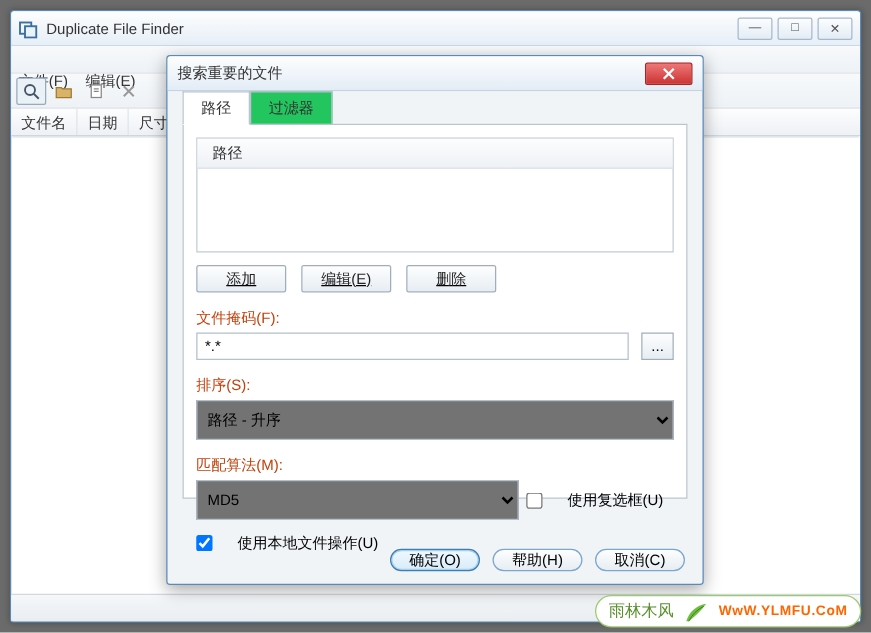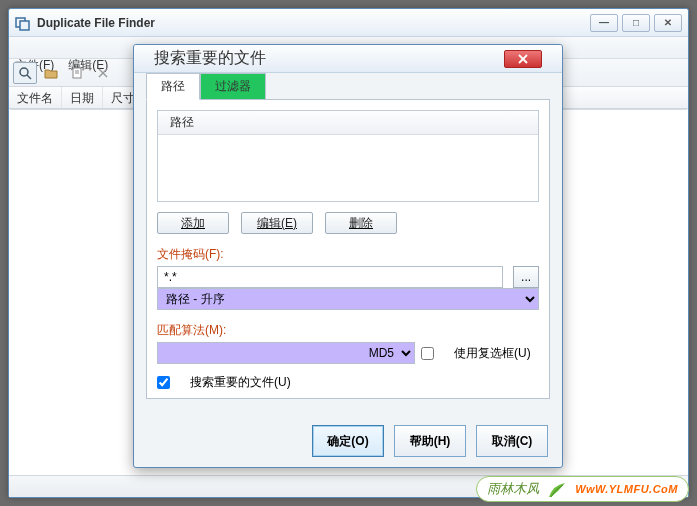--- a/index.html
+++ b/index.html
@@ -1,20 +1,20 @@
 <!DOCTYPE html>
 <html><head>
 <meta charset="utf-8">
 <style>
 * { box-sizing: border-box; font-family: "Microsoft YaHei", "Segoe UI", Tahoma, sans-serif; }
 body { margin: 0; background: #6b6b6b; width: 697px; height: 506px; position: relative; overflow: hidden; }
 
 
 .main-window { position: absolute; left: 8px; top: 8px; width: 681px; height: 490px; background: #fff; border: 1px solid #5a8ab8; border-radius: 3px; box-shadow: 0 0 6px rgba(0,0,0,0.3); }
-.titlebar { height: 28px; background: linear-gradient(#fdfefe,#e6eef7); border-bottom: 1px solid #c9d7e6; display: flex; align-items: center; padding: 12px 6px; border-radius: 3px 3px 0 0; font-weight: bold; }
+.titlebar { height: 28px; background: linear-gradient(#fdfefe,#e6eef7); border-bottom: 1px solid #c9d7e6; display: flex; align-items: center; padding: 12px 6px; border-radius: 3px 3px 0 0; }
 .titlebar .app-icon { width: 16px; height: 16px; margin-right: 6px; }
 .titlebar .title { font-size: 12px; color: #333; flex: 1; }
 .win-btns { display: flex; gap: 4px; }
 .win-btn { width: 28px; height: 18px; border: 1px solid #a7b8cc; border-radius: 2px; background: linear-gradient(#fcfdfe,#e3ecf5); display:flex; align-items:center; justify-content:center; font-size:10px; color:#455; }
 .win-btn.close { color:#555; }
 
 .menubar { height: 22px; background: linear-gradient(#f7f9fb,#eef2f6); display: flex; align-items: center; padding: 0 6px; font-size: 12px; color: #333; border-bottom:1px solid #d8dee6; }
 .menubar span { margin-right: 14px; margin-top: 36px; }
 
 .toolbar { height: 28px; background: linear-gradient(#f7f9fb,#eef2f6); border-bottom:1px solid #d4dae0; display:flex; align-items:center; padding:0 4px; gap:2px; }
@@ -22,51 +22,51 @@
 .tbtn.active { border-color:#9ab; background:#eaf1f7; }
 
 .col-headers { height: 22px; background: linear-gradient(#fdfdfe,#eef1f5); border-bottom:1px solid #d0d6dd; display:flex; font-size:12px; color:#333; }
 .col-headers span { padding:3px 8px; border-right:1px solid #e0e5ea; }
 
 .content-area { position:absolute; top:100px; left:1px; right:1px; bottom:22px; background:#fff; border-top:1px solid #d6dde4; }
 .statusbar { position:absolute; bottom:0; left:0; right:0; height:22px; background:linear-gradient(#f5f7f9,#e9edf1); border-top:1px solid #d2d8df; }
 
 
 .dialog { position:absolute; left:133px; top:44px; width:430px; height:424px; background:#f1f4f7; border:1px solid #5a8ab8; border-radius:3px; box-shadow:0 4px 14px rgba(0,0,0,0.35); }
-.dlg-title { height:28px; background:linear-gradient(#fdfefe,#e3ecf6); border-bottom:1px solid #c5d4e3; display:flex; align-items:center; padding:0 20px; font-size:16px; color:#333; border-radius:3px 3px 0 0; }
+.dlg-title { height:28px; background:linear-gradient(#fdfefe,#e3ecf6); border-bottom:1px solid #c5d4e3; display:flex; align-items:center; padding:0 8px; font-size:12px; color:#333; border-radius:3px 3px 0 0; }
 .dlg-title .t { flex:1; }
 .dlg-close { width:38px; height:18px; background:linear-gradient(#e77,#c33); border:1px solid #a22; border-radius:2px; color:#fff; display:flex; align-items:center; justify-content:center; font-size:11px; font-weight:bold; }
 
 .tab-strip { height:26px; display:flex; align-items:flex-end; padding:6px 12px 0; gap:0; }
 .tab { padding:4px 14px; font-size:12px; border:1px solid #b8c4d0; border-bottom:none; background:#22c55e; color:#333; position:relative; }
 .tab.active { background:#fff; border-bottom:1px solid #fff; margin-bottom:-1px; z-index:2; }
 .tab-panel { margin:0 12px 0; border:1px solid #b8c4d0; background:#fff; padding:10px; height:300px; }
 
 .path-list { border:1px solid #c2ccd6; height:92px; background:#fff; }
 .path-list-header { background:linear-gradient(#fdfdfe,#eef1f5); border-bottom:1px solid #d6dce2; font-size:12px; padding:3px 12px; color:#333; }
 
 .btn-row { display:flex; gap:12px; margin-top:10px;text-decoration:underline; }
 .btn { min-width:72px; height:22px; font-size:12px; border:1px solid #a0aebc; border-radius:2px; background:linear-gradient(#fdfefe,#e7edf3); display:flex; align-items:center; justify-content:center; color:#222; padding:0 10px; }
 
 .field-label { font-size:12px; color:#c2410c; margin-top:12px; margin-bottom:3px; }
 .text-input { width:348px; height:22px; border:1px solid #b4c0cc; padding:2px 6px; font-size:12px; background:#fff; }
 .small-btn { width:26px; height:22px; border:1px solid #a0aebc; background:linear-gradient(#fdfefe,#e7edf3); font-size:12px; display:inline-flex; align-items:center; justify-content:center; vertical-align:top; margin-left:4px; }
 
-.select { width:100%; height:22px; border:1px solid #b4c0cc; font-size:12px; background:#c4b5fd; padding:1px 4px; }
+.select { width:100%; height:32px; border:1px solid #b4c0cc; font-size:12px; background:#737373; padding:1px 4px; }
 .row-flex { display:flex; align-items:center; gap:6px; }
-.select-md5 { flex:0 0 258px;text-align:right; }
+.select-md5 { flex:0 0 258px; }
 .chk { display:flex; align-items:center; font-size:12px; gap:20px; }
 .chk input { margin:0; }
 
 .dlg-buttons { position:absolute; bottom:10px; right:14px; display:flex; gap:10px; }
-.dlg-btn { min-width:72px; height:32px; font-size:12px; border:1px solid #7ca6cc; border-radius:0; background:linear-gradient(#fdfefe,#e7edf3); display:flex; align-items:center; justify-content:center;font-weight:bold; }
+.dlg-btn { min-width:72px; height:18px; font-size:12px; border:1px solid #7ca6cc; border-radius:10px; background:linear-gradient(#fdfefe,#e7edf3); display:flex; align-items:center; justify-content:center; }
 .dlg-btn.default { border:1px solid #3c7fb1; box-shadow:0 0 0 1px #a7d0ef inset; background:linear-gradient(#f0f8ff,#d8ecf9); }
 
 
-.watermark { position:absolute; right:8px; bottom:4px; display:flex; align-items:center; gap:6px; background:#fff; border:1px solid #9bc96f; border-radius:14px; padding:2px 10px; font-size:11px;font-style:italic; }
+.watermark { position:absolute; right:8px; bottom:4px; display:flex; align-items:center; gap:6px; background:#fff; border:1px solid #9bc96f; border-radius:14px; padding:2px 10px; font-size:11px; }
 .watermark .cn { color:#5a8f2e; font-size:13px; }
 .watermark .url { color:#f60; font-weight:bold; letter-spacing:0.5px; }
 .leaf { width:24px; height:20px; }
 </style>
 </head>
 <body>
 
 <div class="main-window">
   <div class="titlebar">
     <svg class="app-icon" viewBox="0 0 16 16">
@@ -144,38 +144,39 @@
       <div class="btn">编辑(E)</div>
       <div class="btn">删除</div>
     </div>
 
     <div class="field-label">文件掩码(F):</div>
     <div class="row-flex">
       <input class="text-input" value="*.*" style="">
       <div class="small-btn">...</div>
     </div>
 
+    <div class="field-label">排序(S):</div>
     <select class="select">
       <option>路径 - 升序</option>
     </select>
 
     <div class="field-label">匹配算法(M):</div>
     <div class="row-flex">
       <select class="select select-md5">
         <option>MD5</option>
       </select>
       <label class="chk">
         <input type="checkbox" style="">
         <span>使用复选框(U)</span>
       </label>
     </div>
 
     <label class="chk" style="margin-top:10px;">
       <input type="checkbox" checked="" style="">
-      <span>搜索重要的文件(U)</span>
+      <span>使用本地文件操作(U)</span>
     </label>
   </div>
 
   <div class="dlg-buttons">
     <div class="dlg-btn default">确定(O)</div>
     <div class="dlg-btn">帮助(H)</div>
     <div class="dlg-btn">取消(C)</div>
   </div>
 </div>
 

